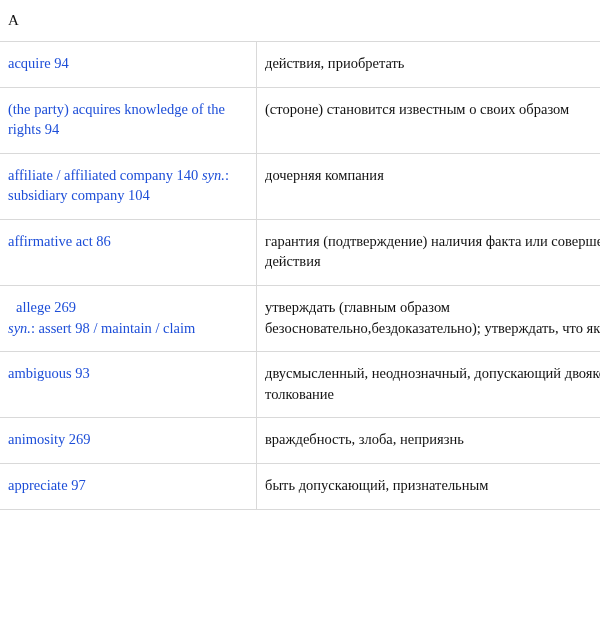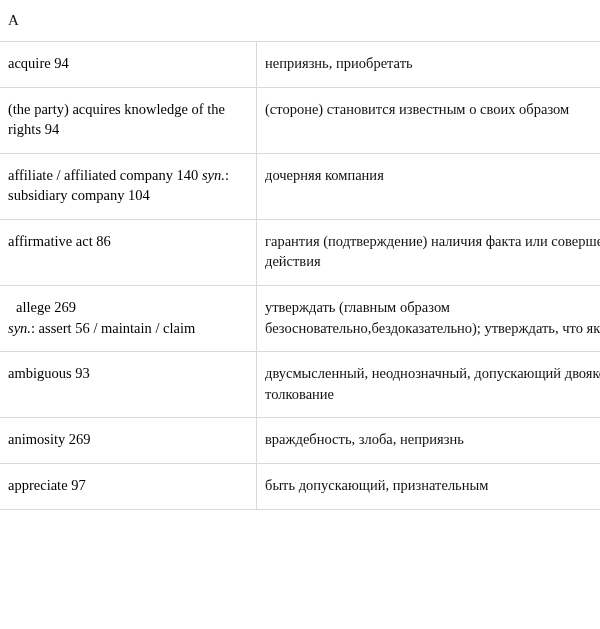--- a/index.html
+++ b/index.html
@@ -43,21 +43,21 @@
   table.glossary td {
     vertical-align: top;
     padding: 11px 10px 13px 8px;
     font-size: 14.5px;
     line-height: 1.42;
   }
   td.term {
     width: 238px;
     border-right: 1px solid #d9d9d9;
     font-family: "Liberation Serif", serif;
-    color: #000000;
+    color: #1d4ed8;
   }
   td.translation {
     width: 361px;
     padding-left: 11px;
     font-family: "Liberation Serif", serif;
     color: #111;
   }
   .it {
     font-style: italic;
   }
@@ -74,21 +74,21 @@
   <div class="section-letter">A</div>
 
   <table class="glossary">
     <tbody>
 
       <tr>
         <td class="term">
           <span>acquire 94</span>
         </td>
         <td class="translation">
-          <span>неприязнь, приобретать</span>
+          <span>действия, приобретать</span>
         </td>
       </tr>
 
       <tr>
         <td class="term">
           <span>(the party) acquires knowledge of the rights 94</span>
         </td>
         <td class="translation">
           <span>(стороне) становится известным о своих образом</span>
         </td>
@@ -107,21 +107,21 @@
         <td class="term">
           <span>affirmative act 86</span>
         </td>
         <td class="translation">
           <span>гарантия (подтверждение) наличия факта или совершения действия</span>
         </td>
       </tr>
 
       <tr>
         <td class="term">
-          <span class="term-line">allege 269</span><span class="it">syn.</span><span>: assert 56 / maintain / claim</span>
+          <span class="term-line">allege 269</span><span class="it">syn.</span><span>: assert 98 / maintain / claim</span>
         </td>
         <td class="translation">
           <span>утверждать (главным образом безосновательно,бездоказательно); утверждать, что якобы</span>
         </td>
       </tr>
 
       <tr>
         <td class="term">
           <span>ambiguous 93</span>
         </td>

